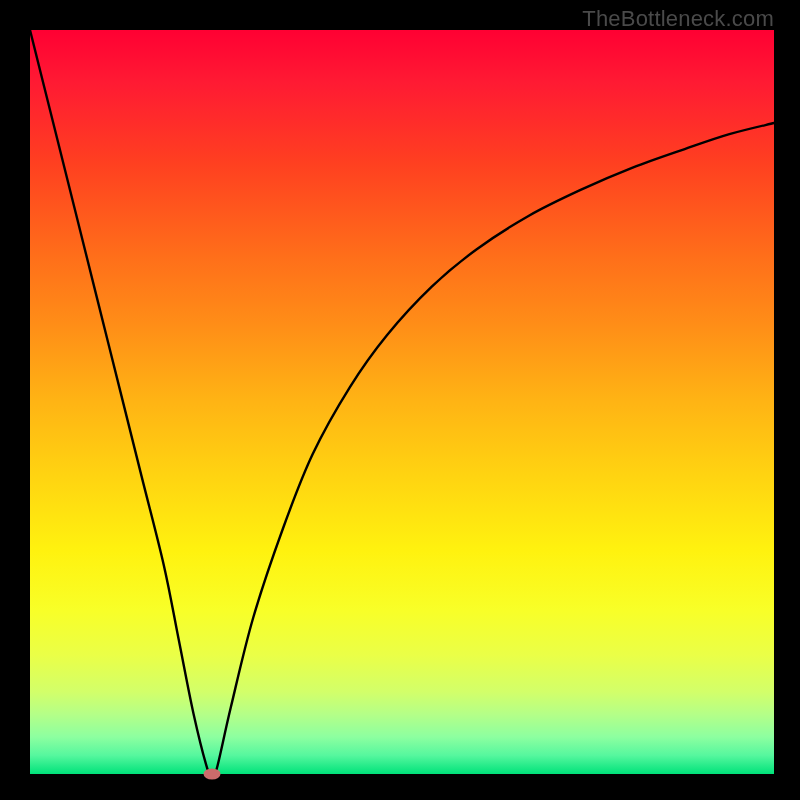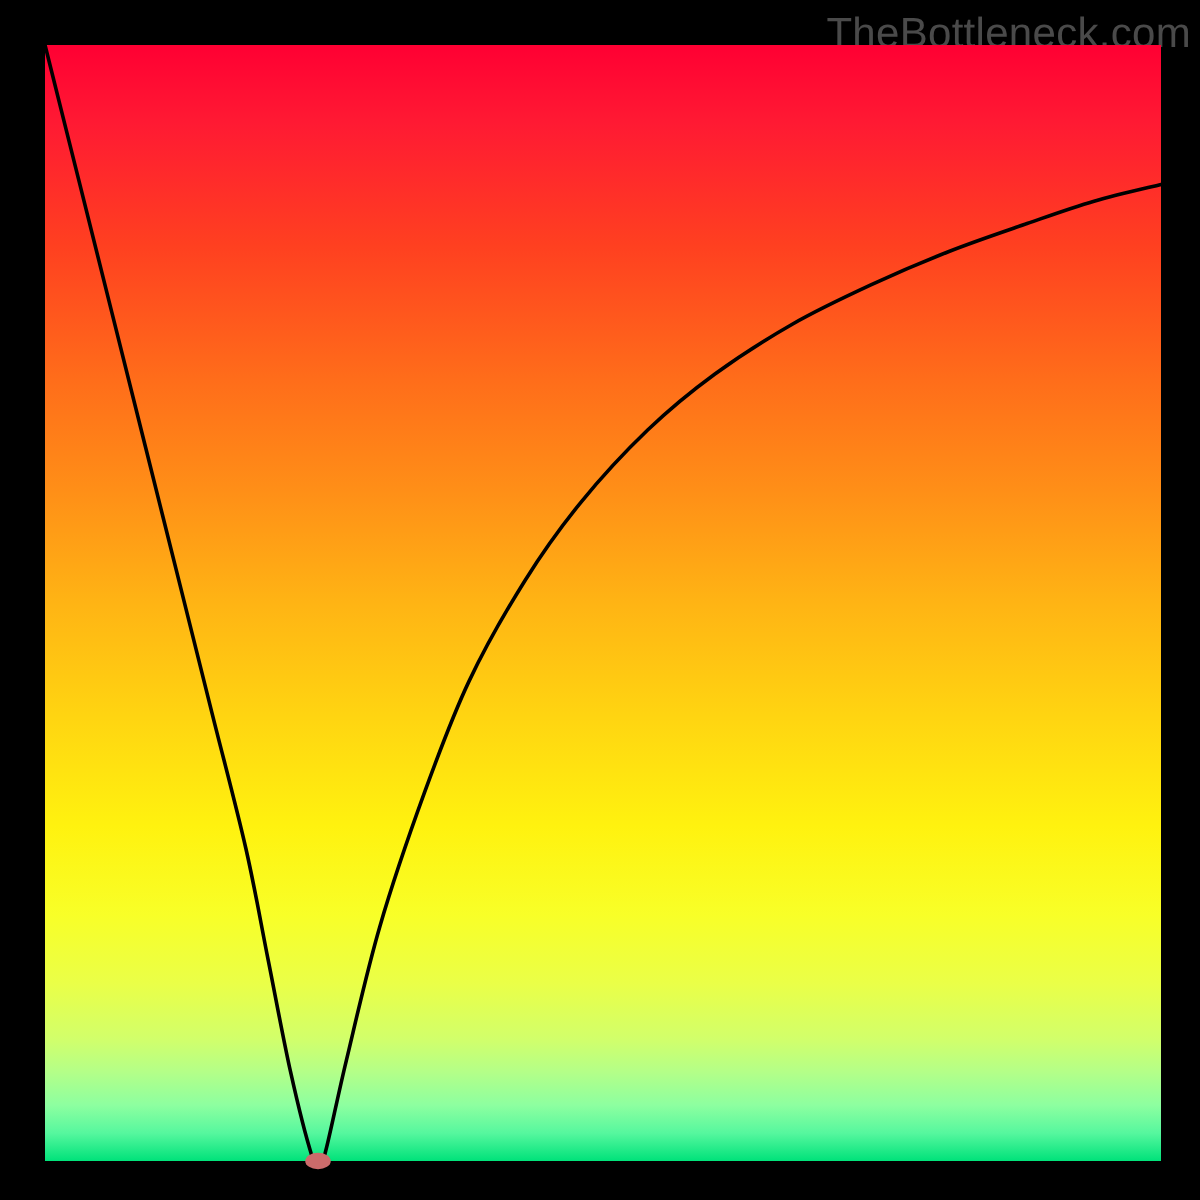--- a/index.html
+++ b/index.html
@@ -49,23 +49,23 @@
     position: absolute;
     left: 0;
     top: 0;
     width: 744px;
     height: 744px;
     overflow: visible;
   }
   .watermark {
     position: absolute;
     top: 6px;
-    right: 6px;
+    right: 26px;
     color: #4a4a4a;
-    font-size: 28px;
+    font-size: 22px;
     font-weight: 500;
     letter-spacing: 0.2px;
     user-select: none;
   }
   .marker {
     position: absolute;
     width: 17px;
     height: 11px;
     background: #cc6b6b;
     border-radius: 50% / 50%;

